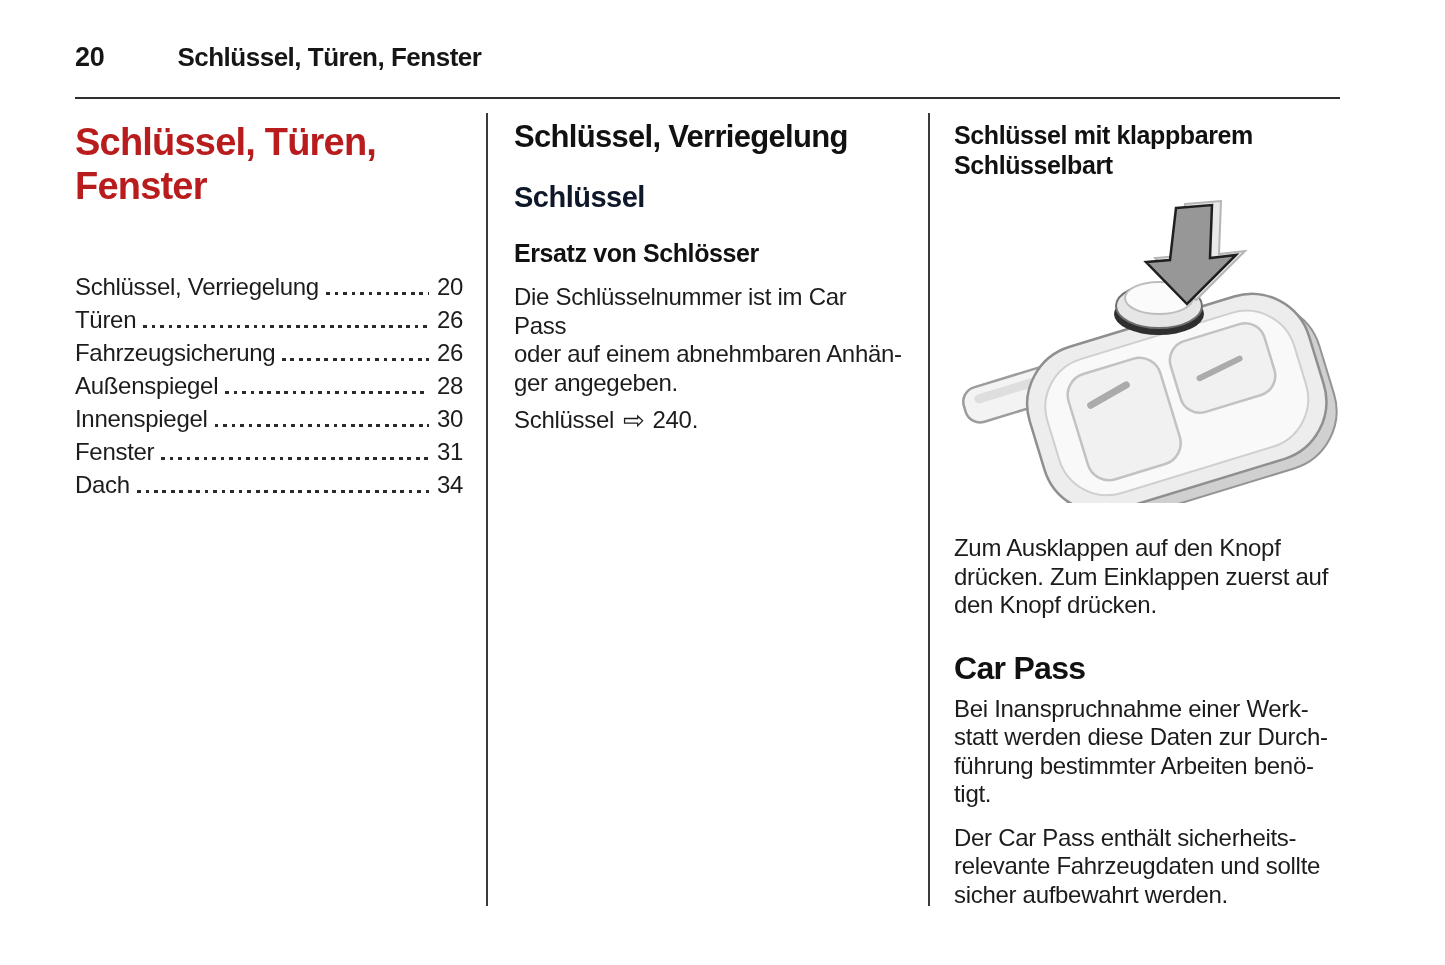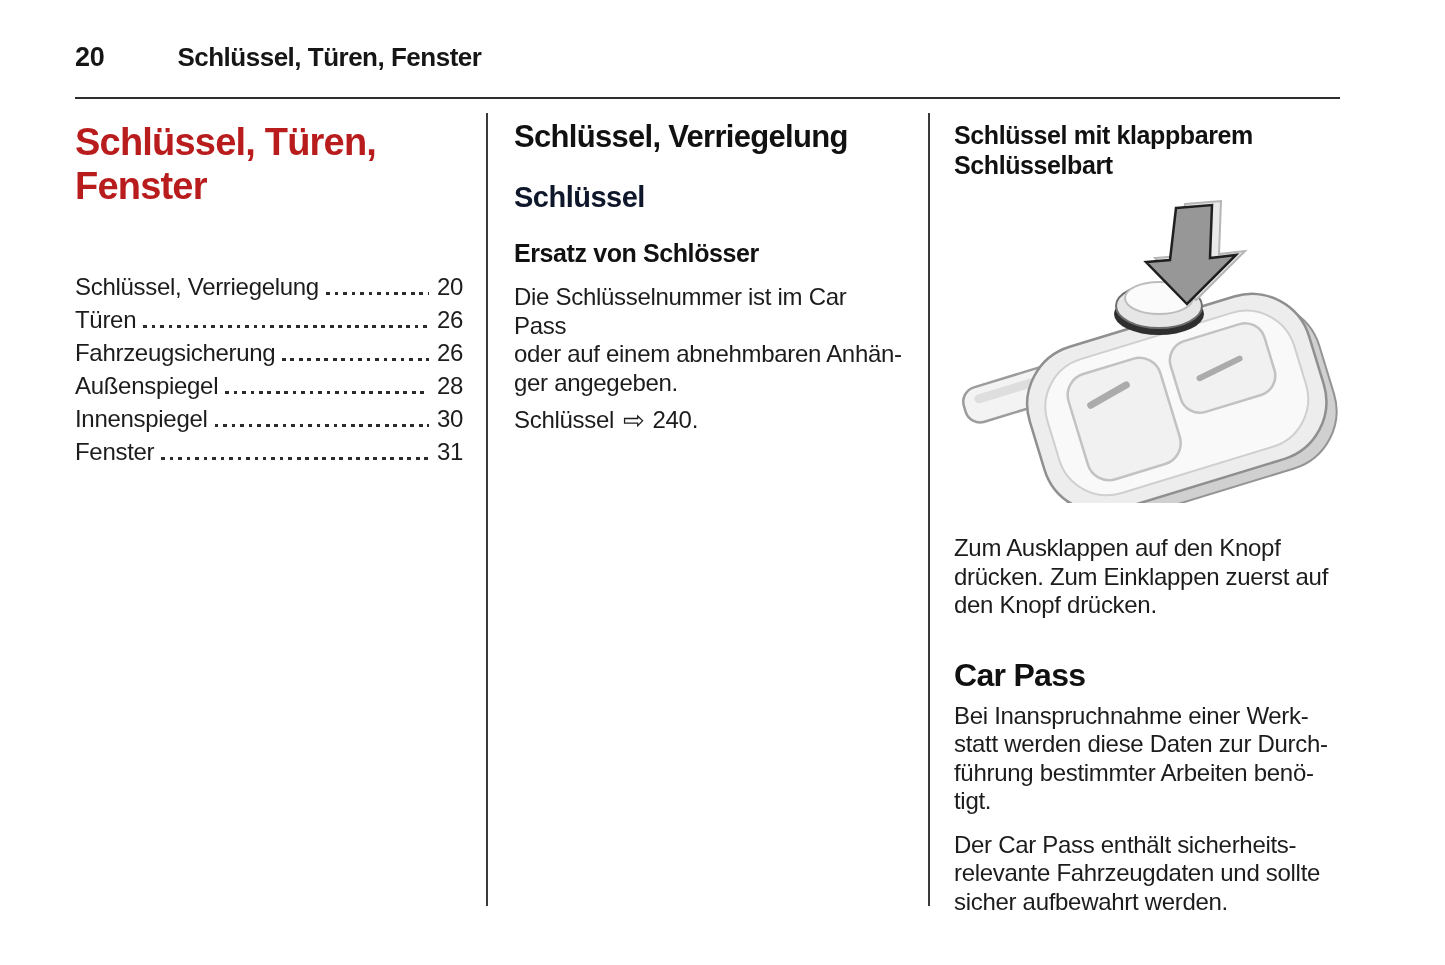--- a/index.html
+++ b/index.html
@@ -36,21 +36,21 @@
   .toc-label{font-size:24px;line-height:33px;letter-spacing:-0.3px;white-space:nowrap;}
   .toc-dots{flex:1;height:3.5px;margin:0 4px 0 7px;align-self:baseline;
     background:repeating-linear-gradient(90deg,#2b2b2b 0 3.5px,transparent 3.5px 8.5px);}
   .toc-page{font-size:24px;line-height:33px;letter-spacing:-0.3px;text-align:right;min-width:30px;}
   
   .xref{display:flex;align-items:baseline;margin-top:8px;font-size:24px;letter-spacing:-0.3px;line-height:28.5px;}
   .xref .arrow{font-size:26px;margin:0 8px 0 9px;position:relative;top:1px;color:#1c1c1c;}
   
   .key-figure{margin:18px 0 0 0;width:386px;height:305px;display:block;}
   .caption-p{margin-top:31px;}
-  .carpass-h{margin-top:35px;font-size:32px;line-height:40px;}
+  .carpass-h{margin-top:28px;font-size:32px;line-height:40px;}
 </style>
 </head>
 <body>
 
 <header class="page-header">
   <span class="page-num">20</span>
   <span class="page-header-title">Schlüssel, Türen, Fenster</span>
 </header>
 <div class="header-rule"></div>
 
@@ -83,20 +83,25 @@
     </div>
     <div class="toc-row">
       <span class="toc-label">Innenspiegel</span>
       <span class="toc-dots"></span>
       <span class="toc-page">30</span>
     </div>
     <div class="toc-row">
       <span class="toc-label">Fenster</span>
       <span class="toc-dots"></span>
       <span class="toc-page">31</span>
+    </div>
+    <div class="toc-row">
+      <span class="toc-label">Dach</span>
+      <span class="toc-dots"></span>
+      <span class="toc-page">34</span>
     </div>
   </nav>
 </section>
 
 <section class="col col-2">
   <h2 class="h-main">Schlüssel, Verriegelung</h2>
   <h3 class="h-sub">Schlüssel</h3>
   <h4 class="h-section">Ersatz von Schlösser</h4>
   <p class="body-p first">Die Schlüsselnummer ist im Car Pass
 oder auf einem abnehmbaren Anhän-

